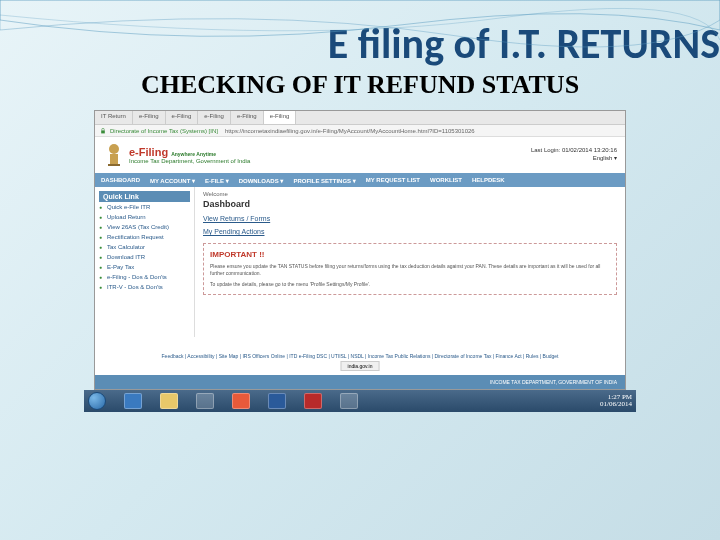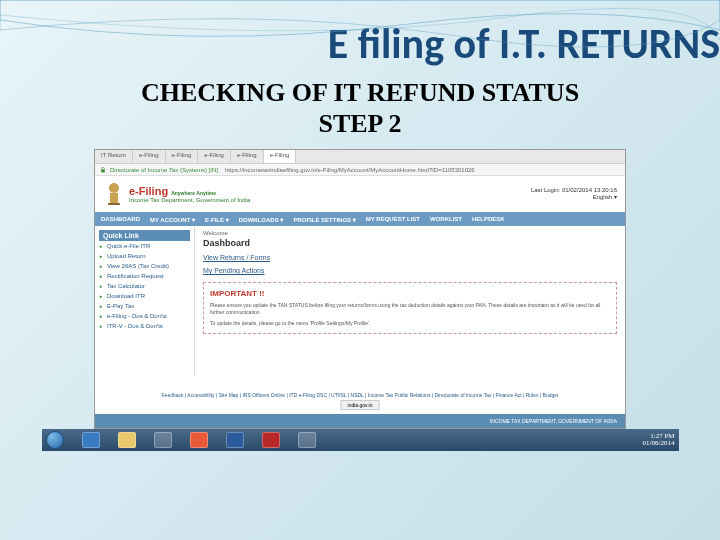--- a/index.html
+++ b/index.html
@@ -23,21 +23,20 @@
     color: #1a4a7a;
     text-align: right;
     margin-top: 18px;
     font-family: Calibri, Georgia, serif;
   }
   .subtitle {
     font-size: 26px;
     font-weight: bold;
     color: #000;
     text-align: center;
-    margin-top: 8px;
     line-height: 1.2;
     font-family: Georgia, serif;
   }
   .screenshot {
     width: 532px;
     height: 280px;
     background: #fff;
     margin: 10px auto 0;
     border: 1px solid #999;
     font-family: Arial, sans-serif;
@@ -169,21 +168,21 @@
     height: 14px;
     background: #5b8db5;
     color: #fff;
     font-size: 5px;
     display: flex;
     align-items: center;
     justify-content: flex-end;
     padding: 0 8px;
   }
   .taskbar {
-    width: 637px;
+    width: 552px;
     height: 22px;
     margin: 0 auto;
     background: linear-gradient(#4a6a8a, #2a4a6a);
     display: flex;
     align-items: center;
     padding: 0 4px;
     gap: 18px;
   }
   .start-orb {
     width: 18px; height: 18px;
@@ -217,21 +216,20 @@
   <svg viewBox="0 0 720 80" preserveAspectRatio="none">
     <path d="M0,20 Q200,50 400,25 T720,30 L720,0 L0,0 Z" fill="none" stroke="#5a9bc0" stroke-width="1" opacity="0.5"></path>
     <path d="M0,30 Q250,5 450,35 T720,20 L720,0 L0,0 Z" fill="none" stroke="#5a9bc0" stroke-width="1" opacity="0.4"></path>
     <path d="M0,15 Q300,45 500,18 T720,40" fill="none" stroke="#5a9bc0" stroke-width="1" opacity="0.3"></path>
   </svg>
 </div>
 
 <h1 class="title">E filing of I.T. RETURNS</h1>
 <div class="subtitle">
   <div>CHECKING OF IT REFUND STATUS</div>
-  <div>STEP 2</div>
 </div>
 
 <div class="screenshot">
 
   <div class="browser-tabs">
     <div class="tab">IT Return</div>
     <div class="tab">e-Filing</div>
     <div class="tab">e-Filing</div>
     <div class="tab">e-Filing</div>
     <div class="tab">e-Filing</div>

